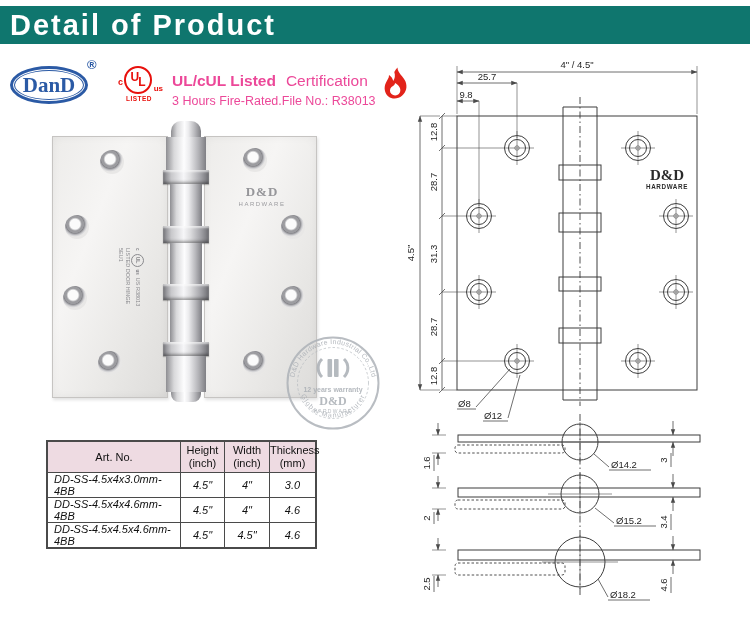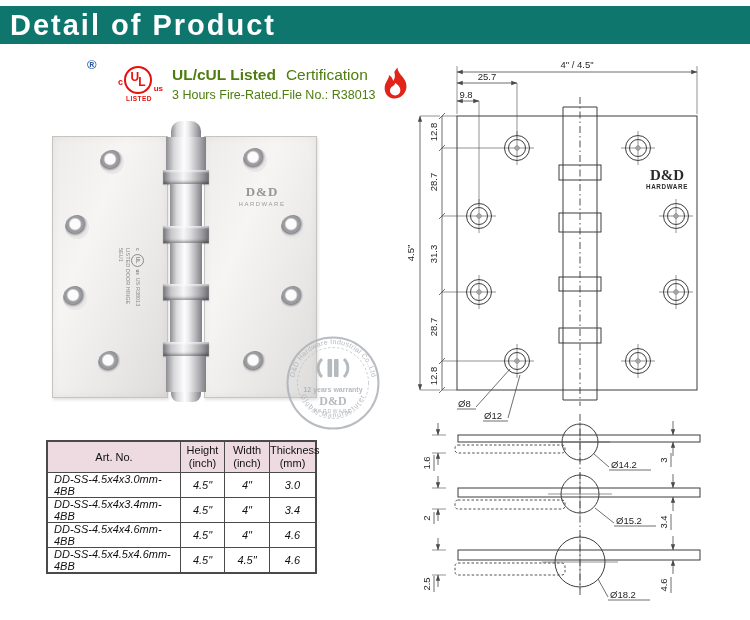--- a/index.html
+++ b/index.html
@@ -21,21 +21,21 @@
   .ulmark{position:absolute;left:124px;top:66px;width:30px;height:42px;color:#e8100c;}
   .ulmark .circ{position:relative;width:28px;height:28px;border:2.5px solid #e8100c;border-radius:50%;
         box-sizing:border-box;display:flex;align-items:center;justify-content:center;}
   .ulmark .u{font-weight:bold;font-size:12px;position:relative;top:-3px;}
   .ulmark .l{font-weight:bold;font-size:12px;position:relative;top:2px;margin-left:-1px;}
   .ulmark .c{position:absolute;left:-8px;top:9px;font-size:9px;font-weight:bold;}
   .ulmark .us{position:absolute;right:-13px;top:16px;font-size:8px;font-weight:bold;}
   .ulmark .listed{position:absolute;left:-6px;top:29px;width:42px;text-align:center;
         font-size:6.5px;font-weight:bold;letter-spacing:.5px;}
 
-  .cert{position:absolute;left:172px;top:66px;color:#4d7c0f;white-space:nowrap;}
+  .cert{position:absolute;left:172px;top:72px;color:#ec4899;white-space:nowrap;}
   .cert .l1b{font-size:15.5px;font-weight:bold;}
   .cert .l1r{font-size:15.5px;margin-left:10px;}
   .cert .l2{font-size:12.5px;margin-top:4px;}
 
   .flame{position:absolute;left:383px;top:67px;}
 
   
   .photo{position:absolute;left:50px;top:120px;width:270px;height:290px;}
   .leaf{position:absolute;top:16px;height:262px;border:1px solid #c6c4c2;box-sizing:border-box;
         background:linear-gradient(112deg,#edecea 0%,#f6f5f4 35%,#e9e8e6 70%,#dddcda 100%);
@@ -83,20 +83,23 @@
 </style>
 </head>
 <body>
 
 <div class="page">
 
   <div class="topbar">
     <div class="title">Detail of Product</div>
   </div>
 
+  <div class="logo">
+    <span class="logotext">DanD</span>
+  </div>
   <div class="registered">®</div>
 
   <div class="ulmark">
     <div class="circ">
       <span class="u">U</span>
       <span class="l">L</span>
       <span class="c">c</span>
       <span class="us">us</span>
     </div>
     <div class="listed">LISTED</div>
@@ -402,26 +405,20 @@
         </tr>
       </thead>
       <tbody>
         <tr>
           <td class="artcell">DD-SS-4.5x4x3.0mm-4BB</td>
           <td>4.5"</td>
           <td>4"</td>
           <td>3.0</td>
         </tr>
         <tr>
-          <td class="artcell">DD-SS-4.5x4x3.4mm-4BB</td>
-          <td>4.5"</td>
-          <td>4"</td>
-          <td>3.4</td>
-        </tr>
-        <tr>
           <td class="artcell">DD-SS-4.5x4x4.6mm-4BB</td>
           <td>4.5"</td>
           <td>4"</td>
           <td>4.6</td>
         </tr>
         <tr>
           <td class="artcell">DD-SS-4.5x4.5x4.6mm-4BB</td>
           <td>4.5"</td>
           <td>4.5"</td>
           <td>4.6</td>

